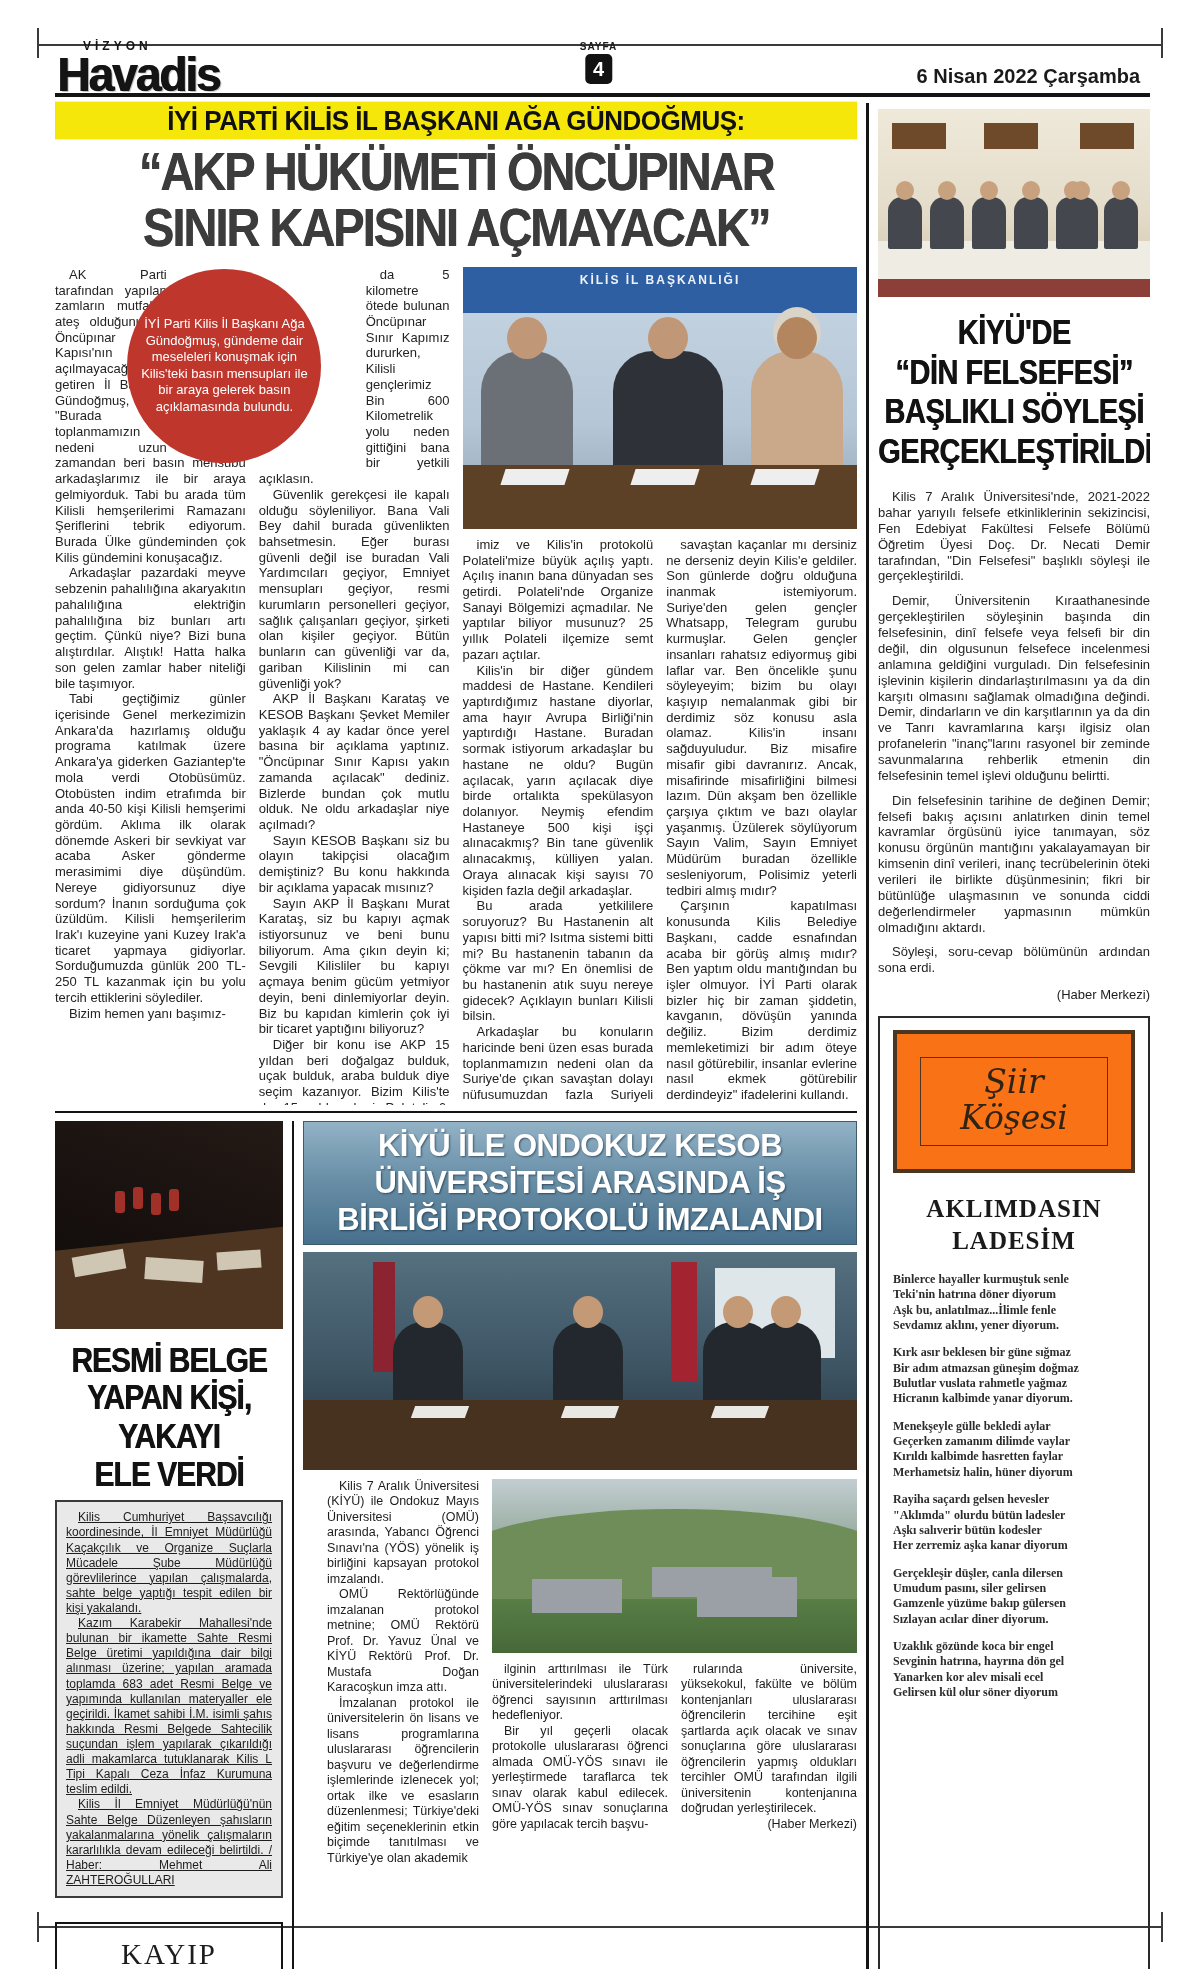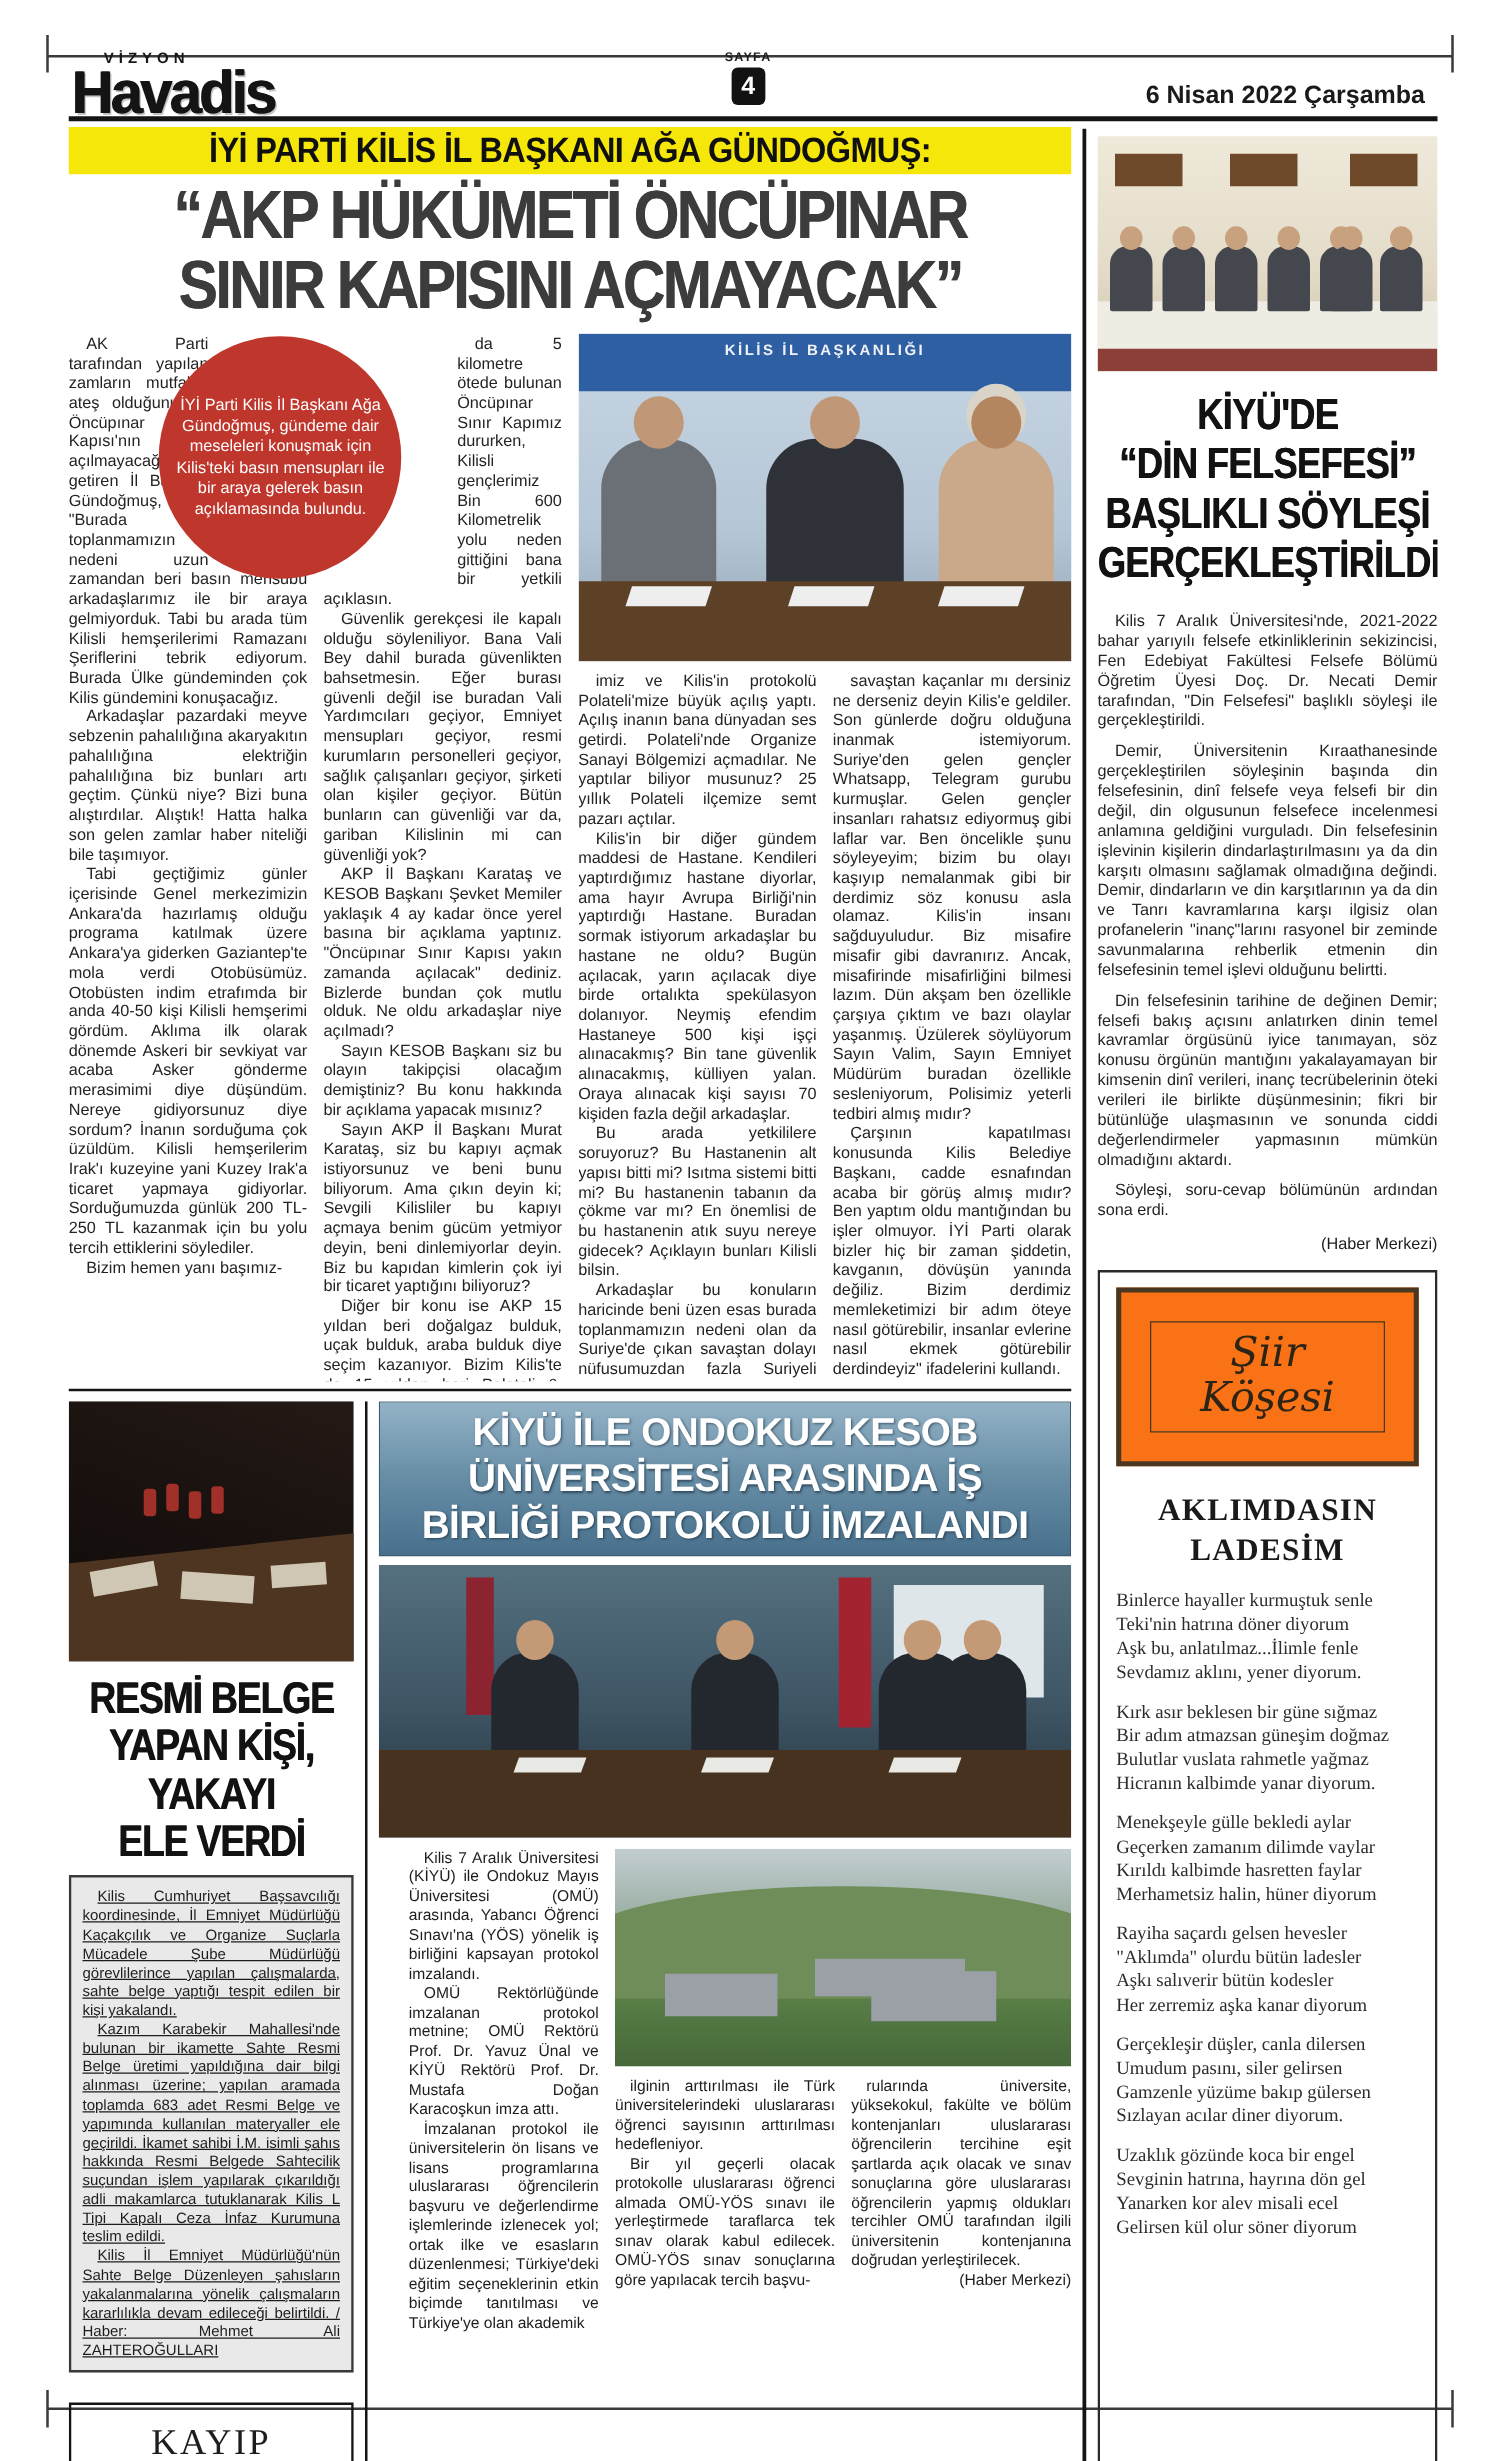--- a/index.html
+++ b/index.html
@@ -153,22 +153,22 @@
   .kiyu-body p { text-indent:14px; margin:0 0 9px; hyphens:auto; }
   .kiyu-hm { text-align:right; font-size:13px; margin-top:2px; }
   .poem-box { margin-top:14px; border:2px solid #2a2a2a; padding:12px 13px 10px; flex:1;
               display:flex; flex-direction:column; overflow:hidden; }
   .siir-plaque { border:4px solid #4a3722; background:#f97316; padding:23px; }
   .siir-inner { border:1px solid #4a3722; padding:6px 4px 10px; text-align:center;
                 font-family:"DejaVu Serif", serif; font-style:italic; font-size:33px; line-height:1.08; color:#2e2416; }
   .poem-title { margin-top:20px; text-align:center; font-family:"Liberation Serif", serif; font-weight:700;
                 font-size:25px; letter-spacing:1px; line-height:1.25; color:#1a1a1a; }
   .stanzas { margin-top:4px; }
-  .stanzas p { white-space:pre-line; font-family:"Liberation Serif", serif; font-size:15px; line-height:1.28;
-               margin-top:12px; color:#2c2c2c; }
+  .stanzas p { white-space:pre-line; font-family:"Liberation Serif", serif; font-size:12px; line-height:1.28;
+               margin-top:12px; color:#2c2c2c;font-weight:bold; }
 </style>
 </head>
 <body>
 
 <div class="page">
   <div class="crop-line-top"></div>
   <div class="crop-tick tick-tl"></div>
   <div class="crop-tick tick-tr"></div>
   <div class="crop-tick tick-bl"></div>
   <div class="crop-tick tick-br"></div>

